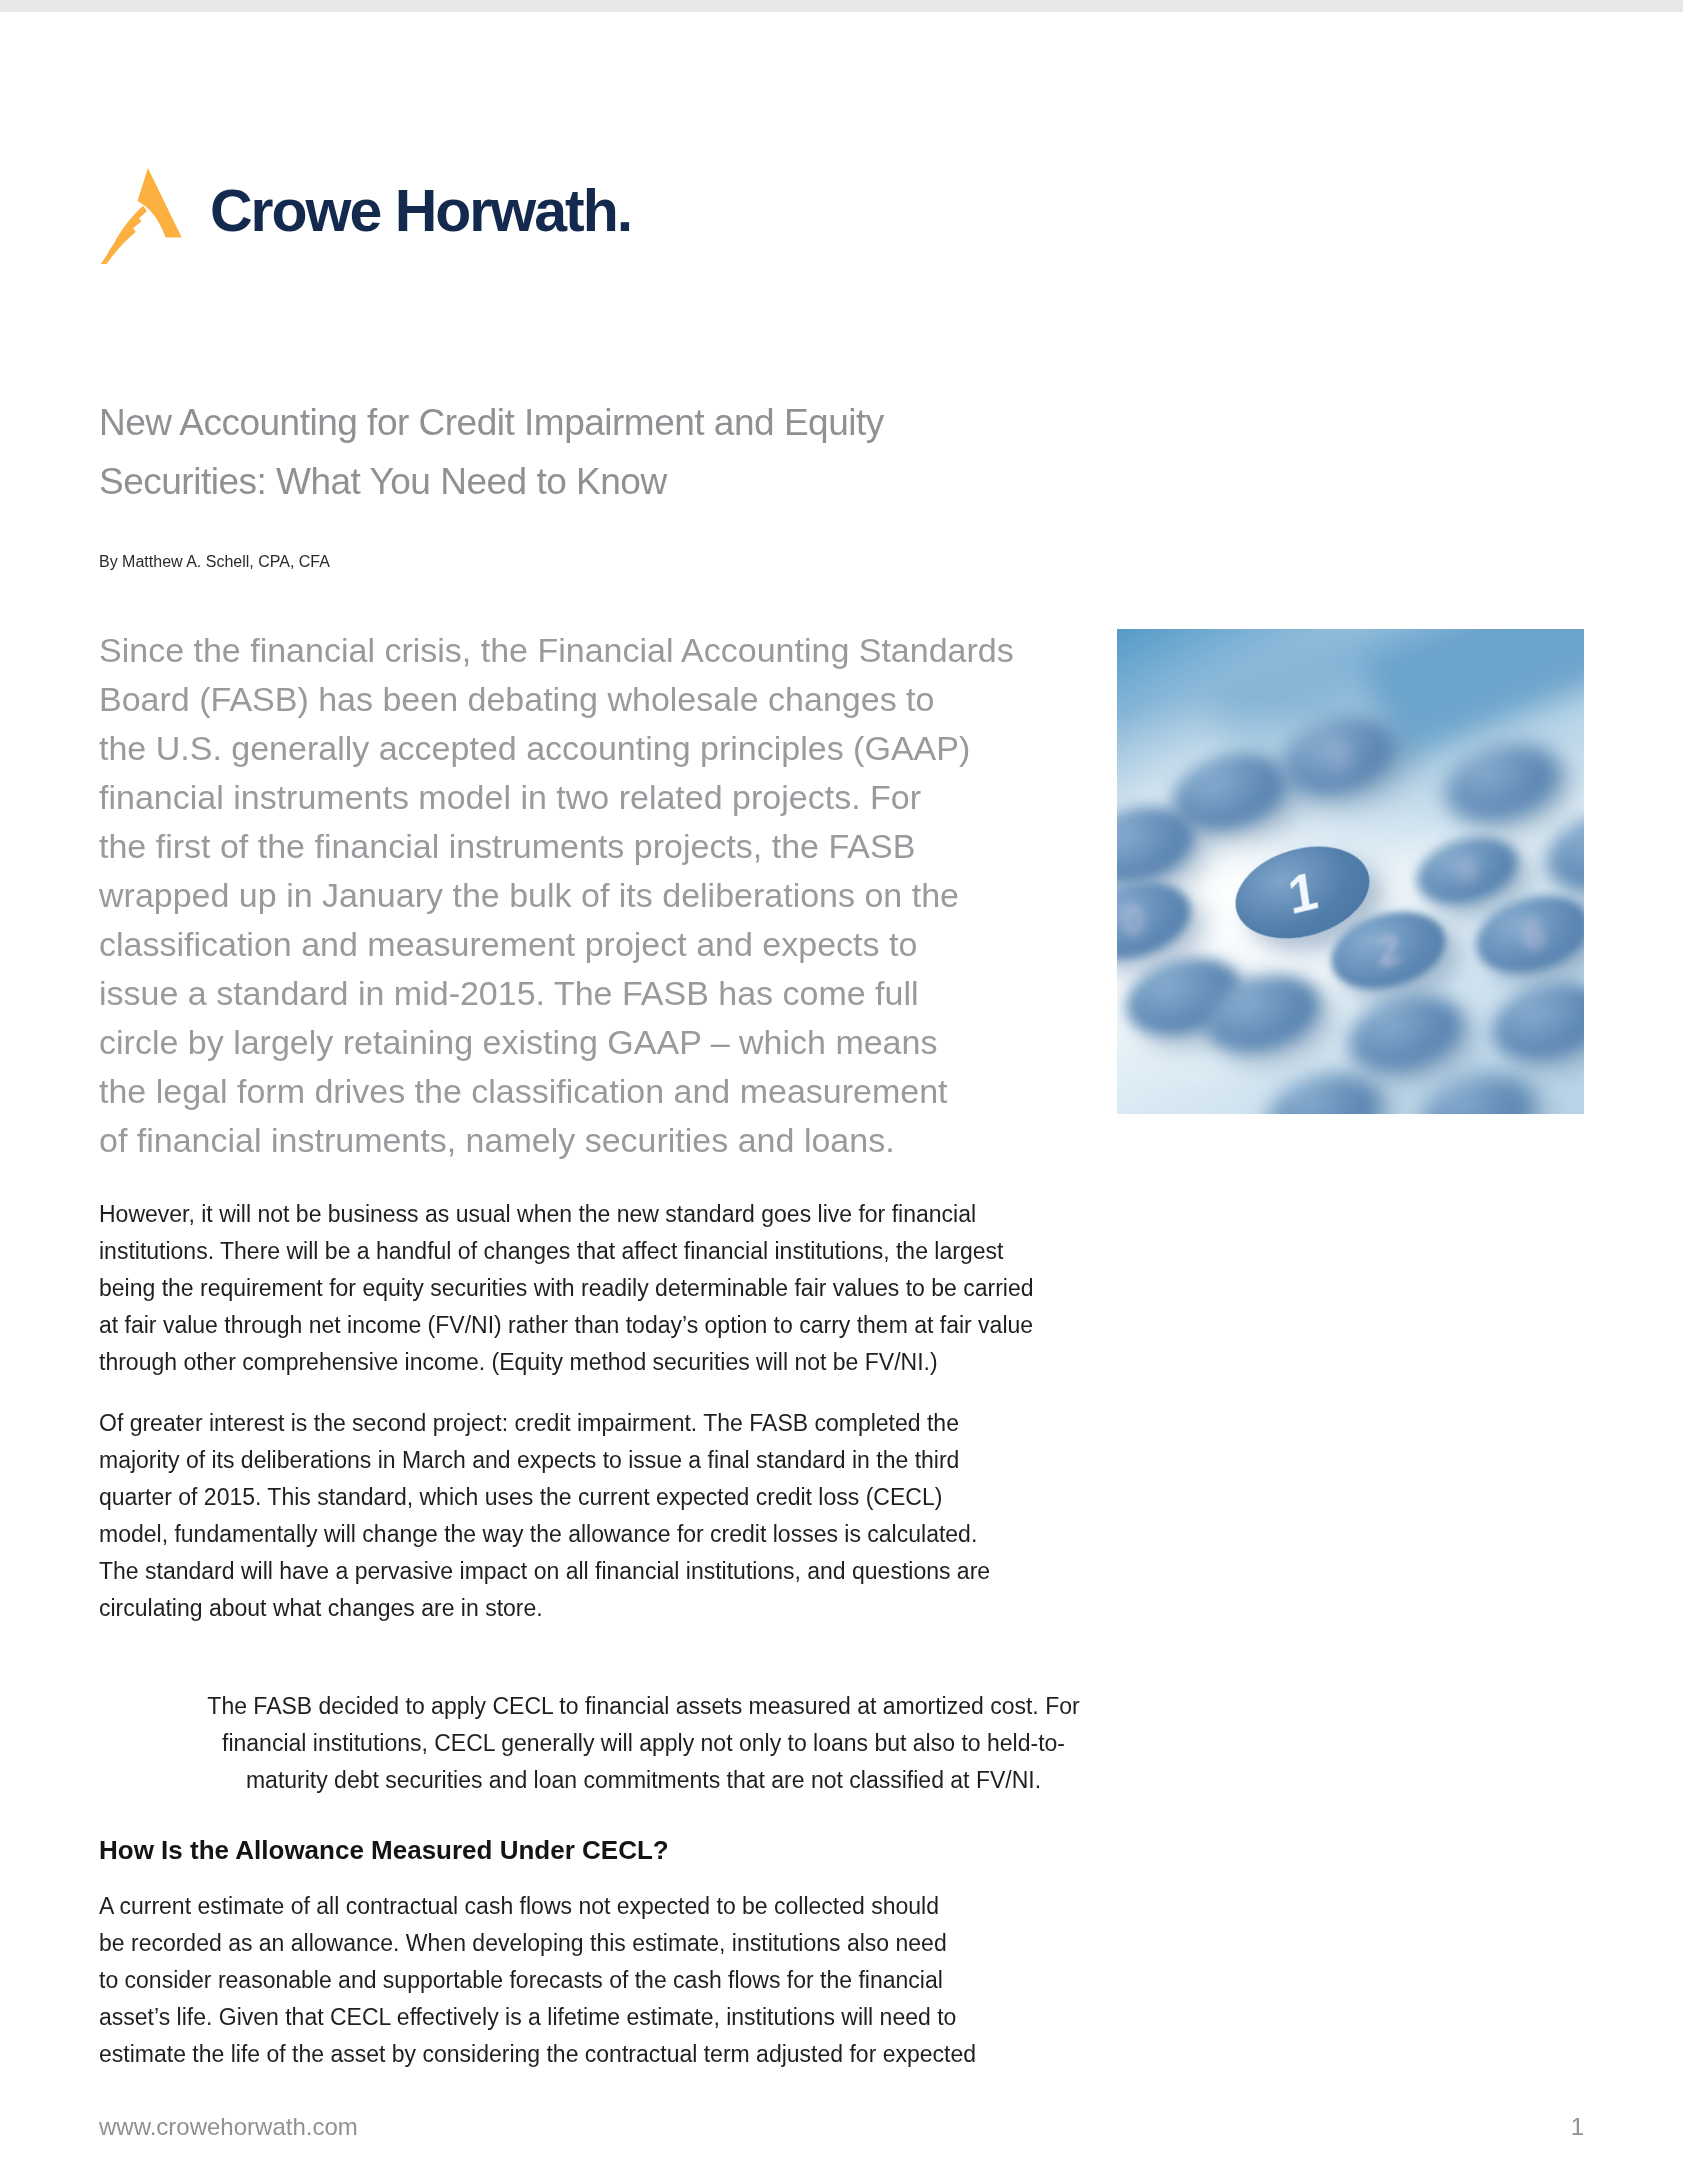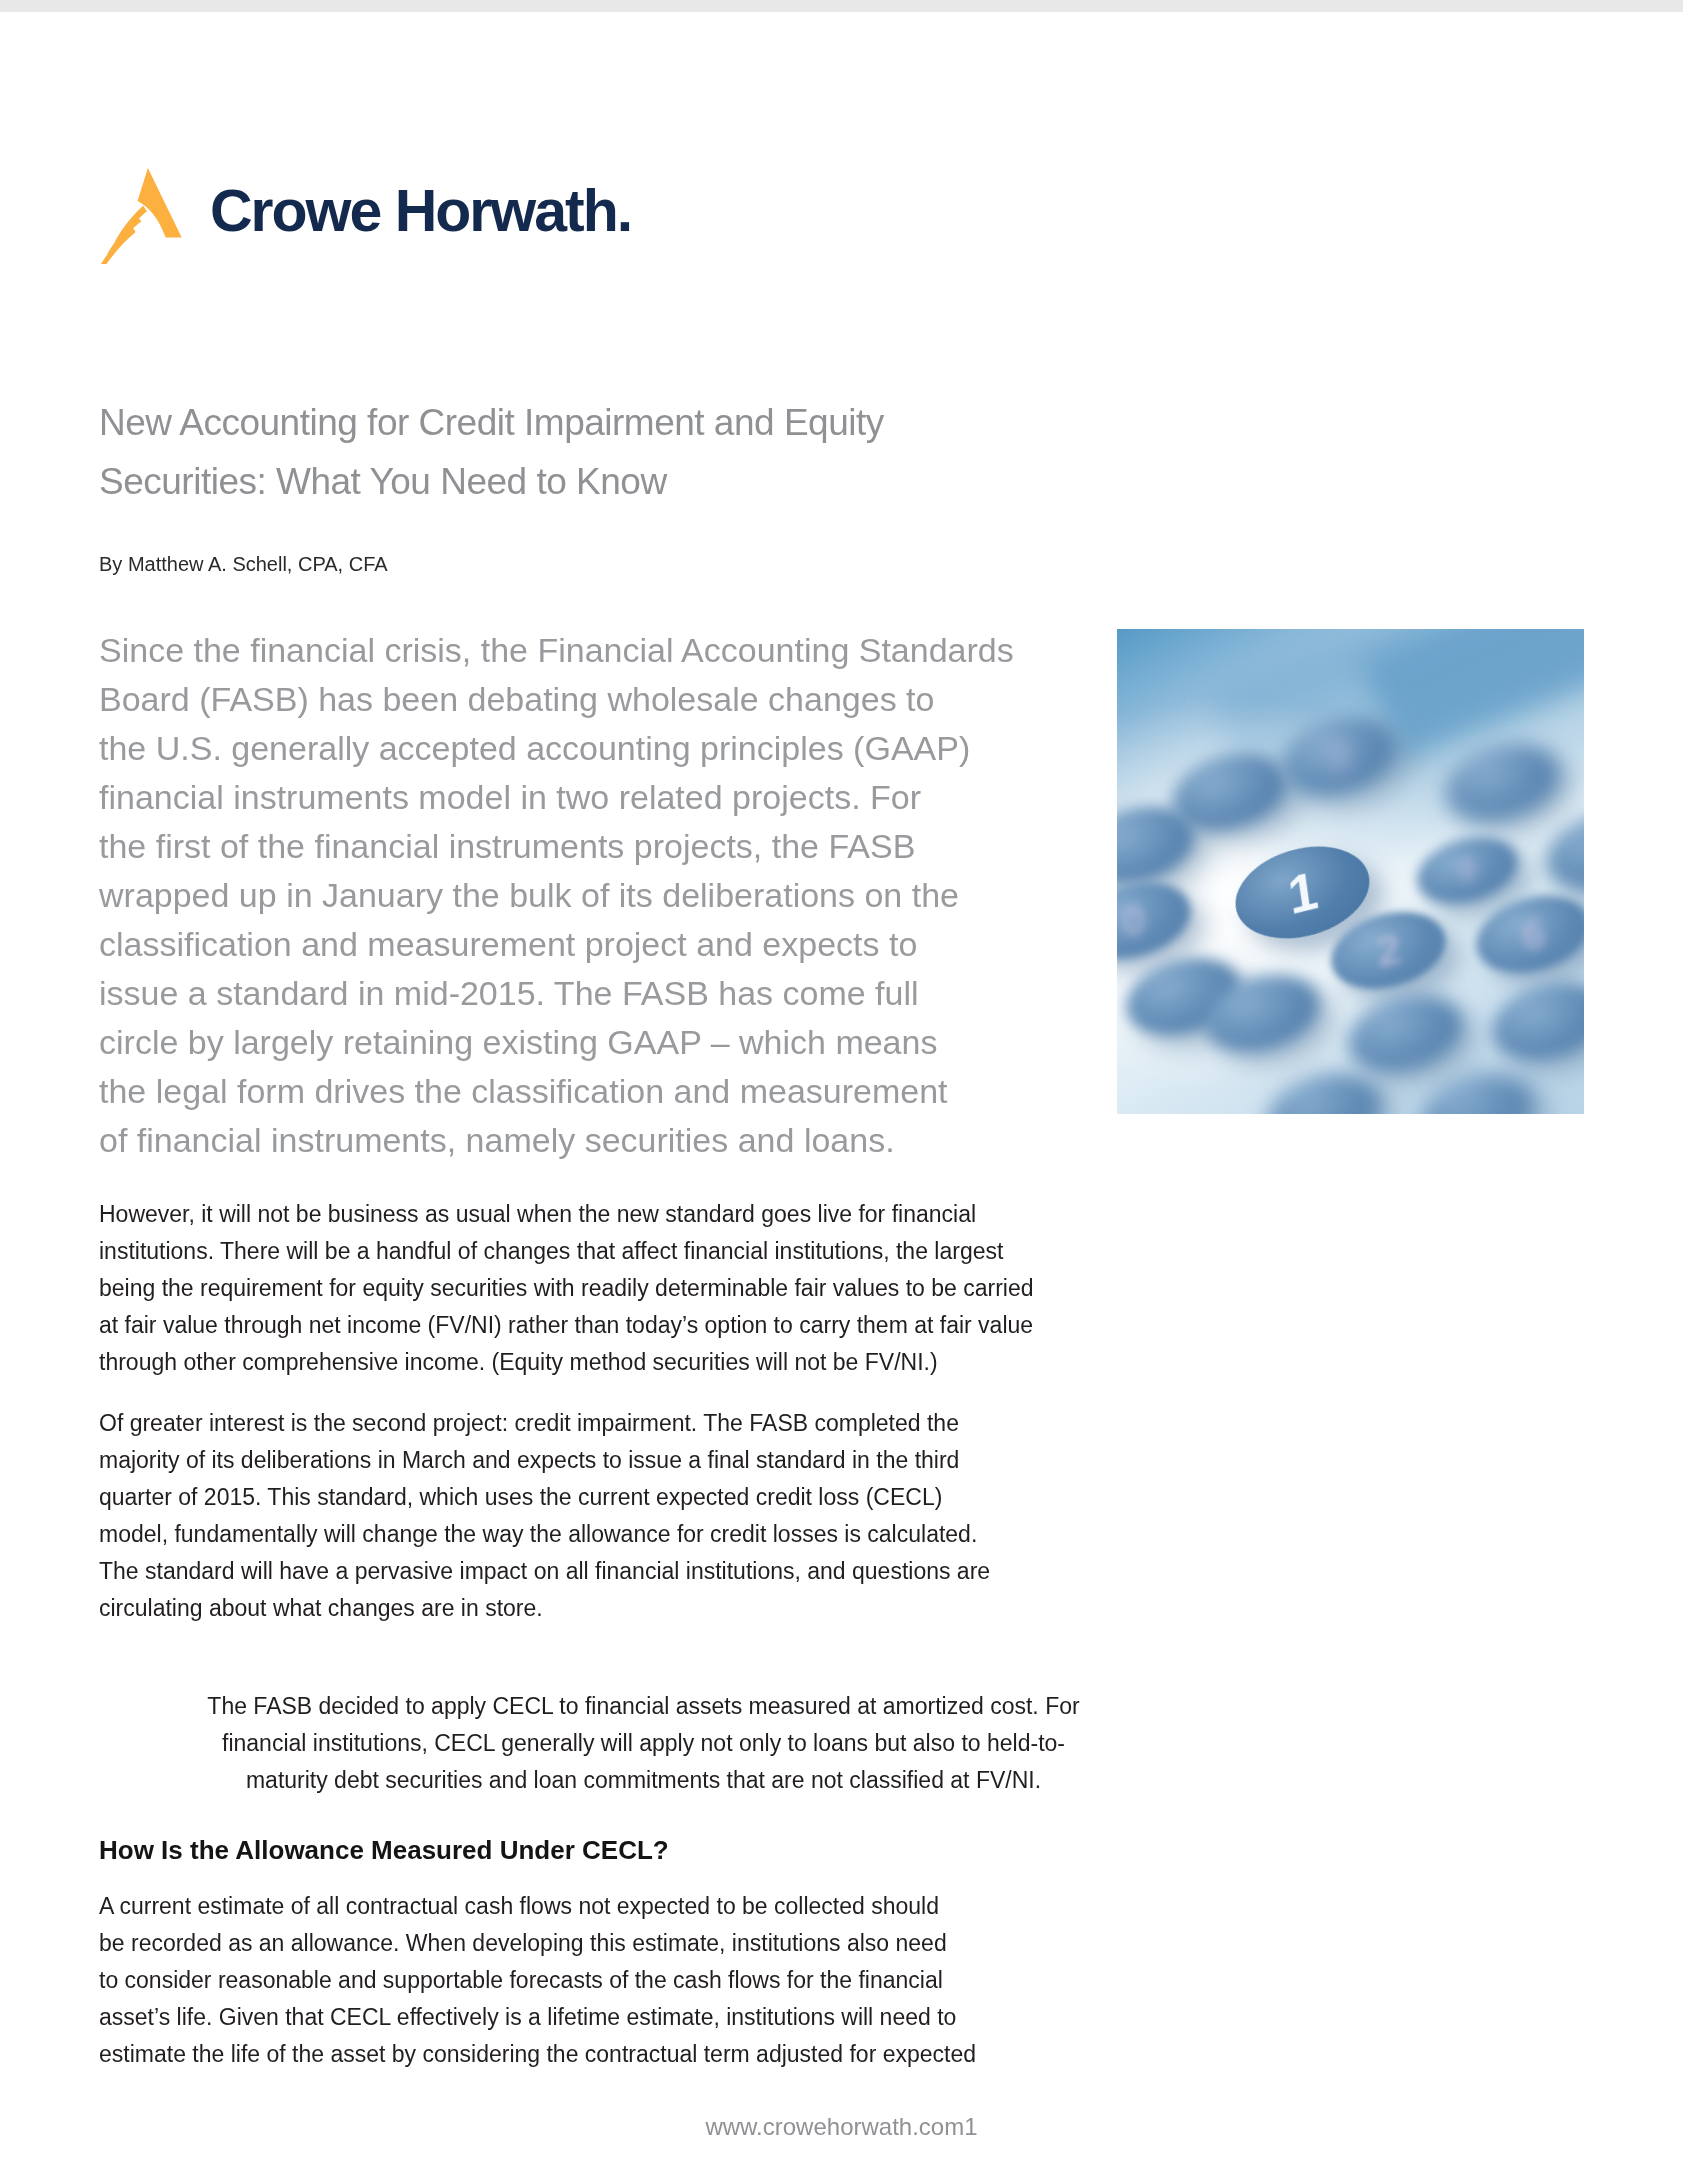--- a/index.html
+++ b/index.html
@@ -24,21 +24,21 @@
   }
 
   
   .title {
     position:absolute; left:99px; top:381px; width:1544px;
     font-size:37px; line-height:59px; font-weight:400;
     color:#8f9194; letter-spacing:-0.5px;
   }
   .byline {
     position:absolute; left:99px; top:541px; width:891px;
-    font-size:20px; color:#2a2a2a;
+    font-size:16px; color:#2a2a2a;
   }
 
   
   .intro {
     position:absolute; left:99px; top:614px; width:1015px;
     font-size:34px; line-height:49px; color:#989a9d;
   }
 
   
   .bodytext {
@@ -48,21 +48,21 @@
   .p1 { top:1184px; }
   .p2 { top:1393px; }
   .h1 { top:1622px; font-size:26px; font-weight:700; color:#141414; line-height:32px; }
   .p3 { top:1676px;text-align:center; }
   .h2 { top:1822px; font-size:26px; font-weight:700; color:#141414; line-height:32px; }
   .p4 { top:1876px; }
 
   
   .footer {
     position:absolute; left:99px; top:2101px; width:1485px;
-    display:flex; justify-content:center; align-items:baseline;
+    display:flex; justify-content:space-between; align-items:baseline;
     font-size:24px; color:#8f9194;
   }
 
   
   .photo {
     position:absolute; left:1117px; top:617px; width:467px; height:485px;
     overflow:hidden;
     background: linear-gradient(152deg,
       #559ac6 0%, #7db1d5 10%, #aacbe2 22%, #d8e9f3 38%,
       #ecf4f9 50%, #dfeDF5 62%, #cadfee 80%, #b8d4e7 100%);

